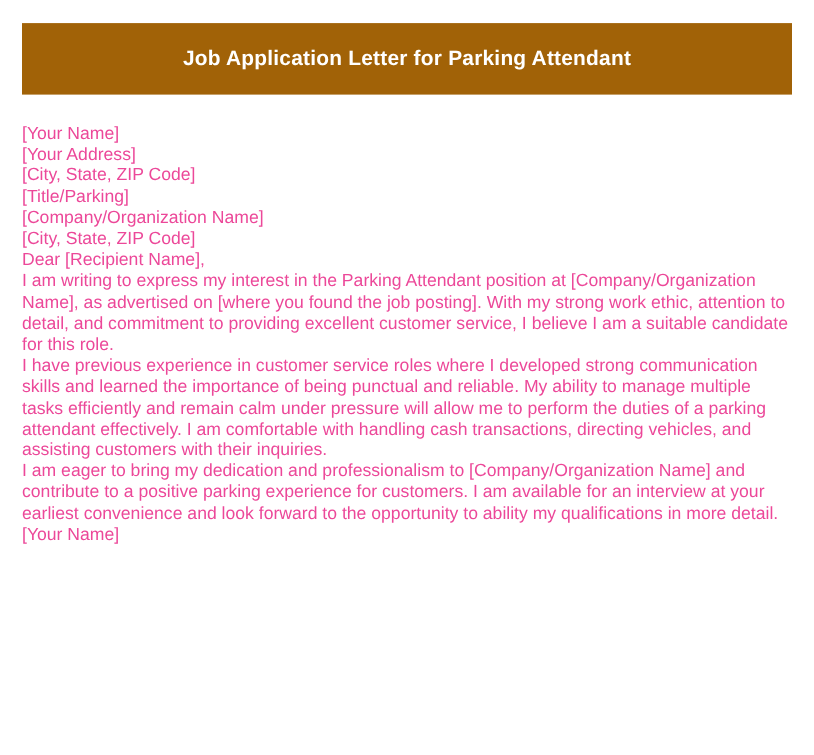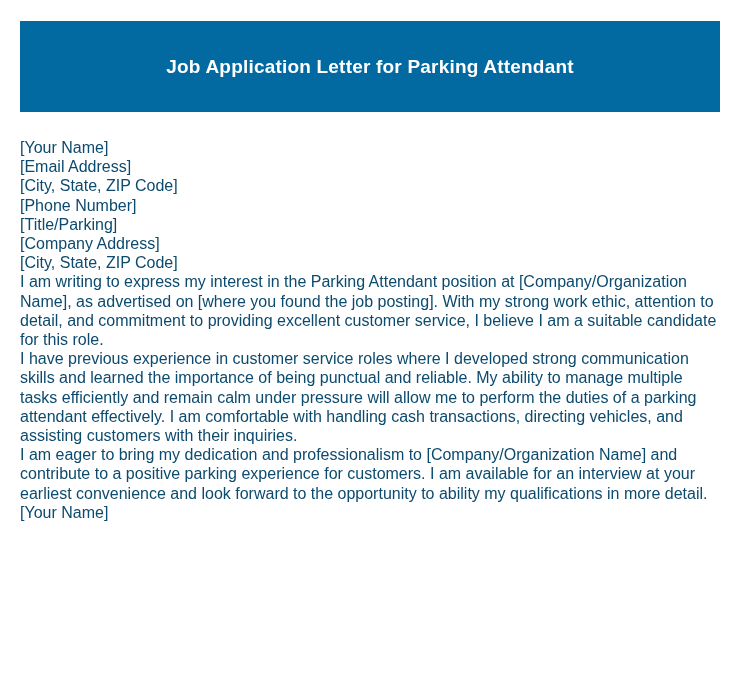--- a/index.html
+++ b/index.html
@@ -8,65 +8,65 @@
   }
   body {
     width: 740px;
     height: 686px;
     background: #ffffff;
     font-family: "Liberation Sans", sans-serif;
     overflow: hidden;
   }
   .title-banner {
     margin: 21px 20px 0 20px;
-    height: 91px;
-    background: #0369a1;
+    height: 65px;
+    background: #a16207;
     display: flex;
     align-items: center;
     justify-content: center;
   }
   .title-banner h1 {
     margin: 0;
     color: #ffffff;
     font-size: 19px;
     font-weight: 600;
     letter-spacing: 0.2px;
     font-family: "Liberation Sans", sans-serif;
   }
   .letter {
     margin: 26px 16px 0 20px;
     width: 704px;
-    color: #0c4a6e;
+    color: #ec4899;
     font-size: 16px;
     line-height: 19.2px;
   }
   .letter p,
   .letter .line {
     margin: 0;
     padding: 0;
   }
 </style>
 </head>
 <body>
 
 <div class="title-banner">
   <h1>Job Application Letter for Parking Attendant</h1>
 </div>
 
 <div class="letter">
   <div>
       <p class="line">[Your Name]</p>
-      <p class="line">[Email Address]</p>
+      <p class="line">[Your Address]</p>
       <p class="line">[City, State, ZIP Code]</p>
-      <p class="line">[Phone Number]</p>
     </div>
   <div>
       <p class="line">[Title/Parking]</p>
-      <p class="line">[Company Address]</p>
+      <p class="line">[Company/Organization Name]</p>
       <p class="line">[City, State, ZIP Code]</p>
     </div>
+  <p class="line">Dear [Recipient Name],</p>
   <div>
       <p class="line">I am writing to express my interest in the Parking Attendant position at [Company/Organization Name], as advertised on [where you found the job posting]. With my strong work ethic, attention to detail, and commitment to providing excellent customer service, I believe I am a suitable candidate for this role.</p>
       <p class="line">I have previous experience in customer service roles where I developed strong communication skills and learned the importance of being punctual and reliable. My ability to manage multiple tasks efficiently and remain calm under pressure will allow me to perform the duties of a parking attendant effectively. I am comfortable with handling cash transactions, directing vehicles, and assisting customers with their inquiries.</p>
       <p class="line">I am eager to bring my dedication and professionalism to [Company/Organization Name] and contribute to a positive parking experience for customers. I am available for an interview at your earliest convenience and look forward to the opportunity to ability my qualifications in more detail.</p>
     </div>
   <p class="line">[Your Name]</p>
 </div>
 
 </body></html>

